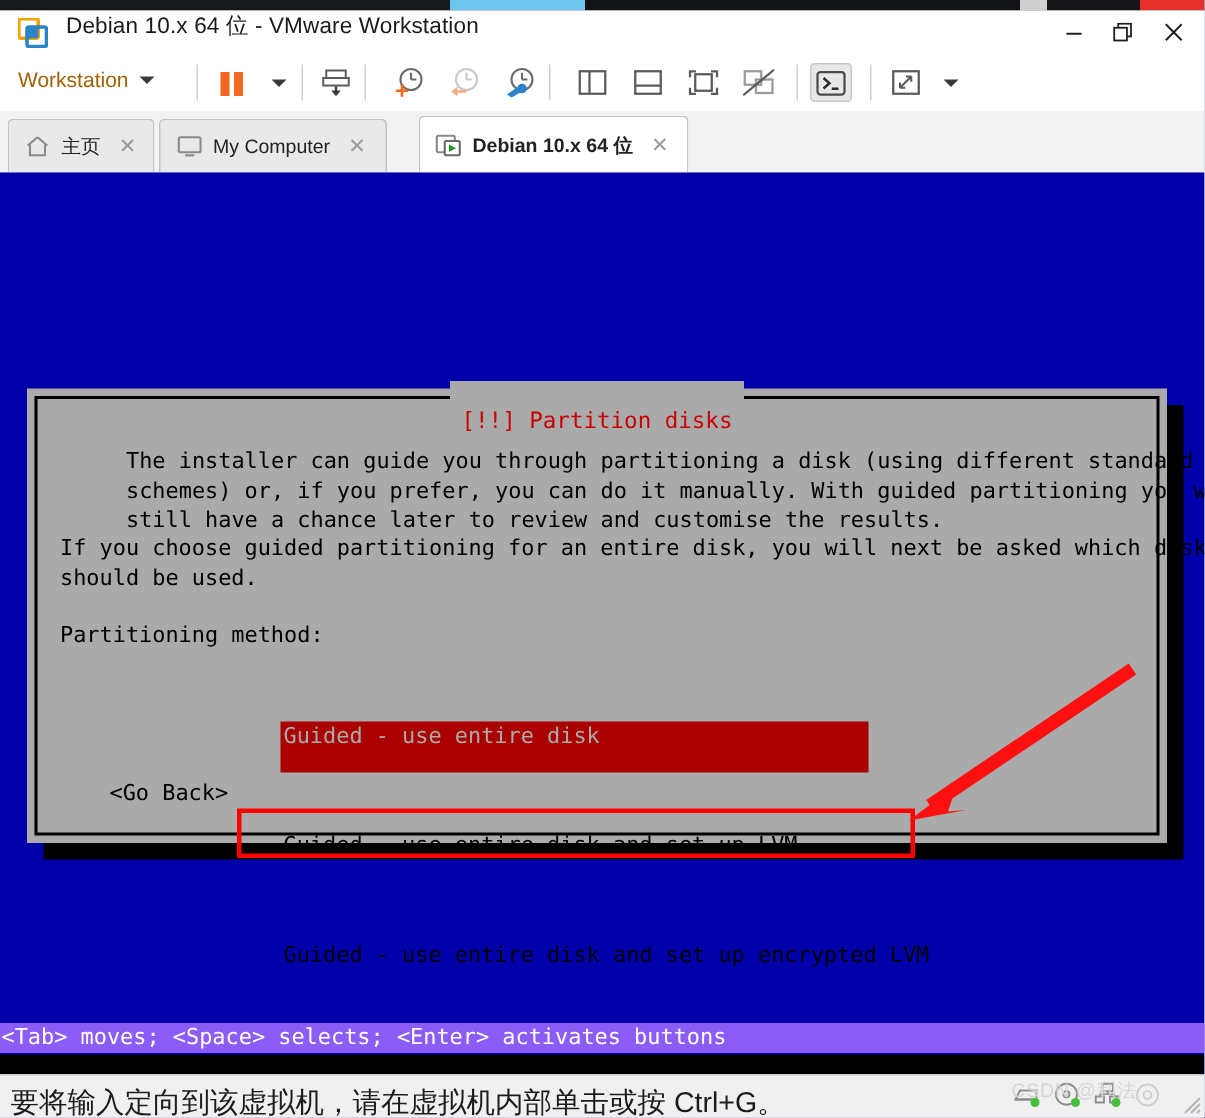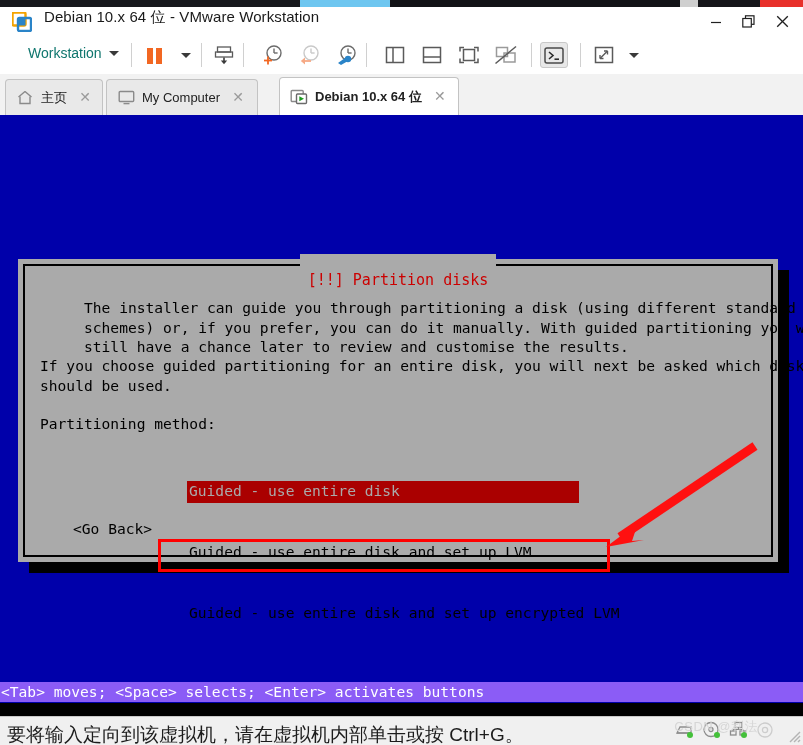--- a/index.html
+++ b/index.html
@@ -69,23 +69,23 @@
   
   .toolbar {
     position: absolute;
     left: 0; top: 36px;
     width: 803px; height: 38px;
     background: #ffffff;
     border-bottom: 1px solid #d4d4d4;
   }
   .tool-ws {
     position: absolute;
-    left: 28px; top: 9px;
+    left: 12px; top: 9px;
     font-size: 14px;
-    color: #0f766e;
+    color: #a16207;
     white-space: nowrap;
   }
   .caret {
     display: inline-block;
     width: 0; height: 0;
     border-left: 5px solid transparent;
     border-right: 5px solid transparent;
     border-top: 5px solid #3a3a3a;
     vertical-align: middle;
     margin-left: 7px;
@@ -247,21 +247,21 @@
   .menu {
     position: absolute;
     left: 162px;
     top: 176px;
     white-space: pre;
     font-size: 14.6px;
     line-height: 19.5px;
     font-family: "DejaVu Sans Mono", monospace;
     color: #000;
   }
-  .menu .row { height: 22px; padding-left: 2px; }
+  .menu .row { height: 34px; padding-left: 2px; }
   .menu .row.sel {
     background: #aa0000;
     color: #aaaaaa;
     width: 392px;
     box-sizing: border-box;
   }
   .gobk {
     position: absolute;
     left: 48px;
     top: 253px;

